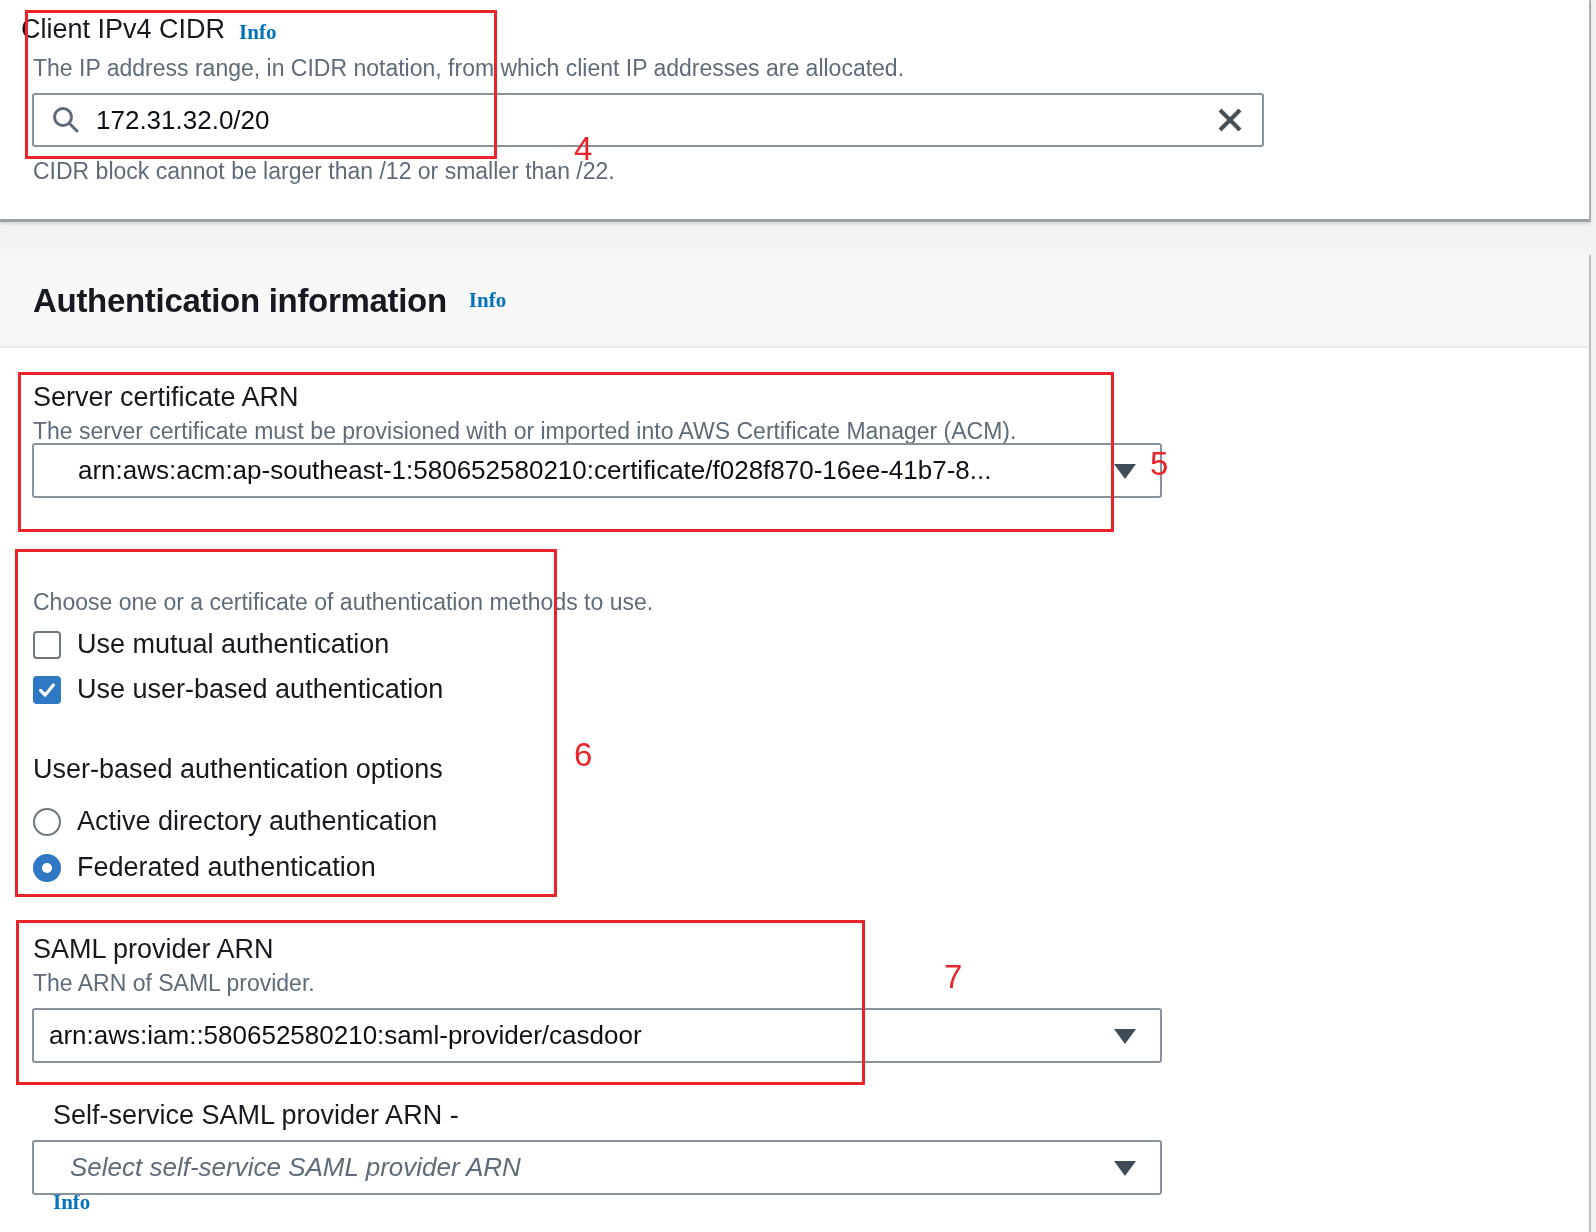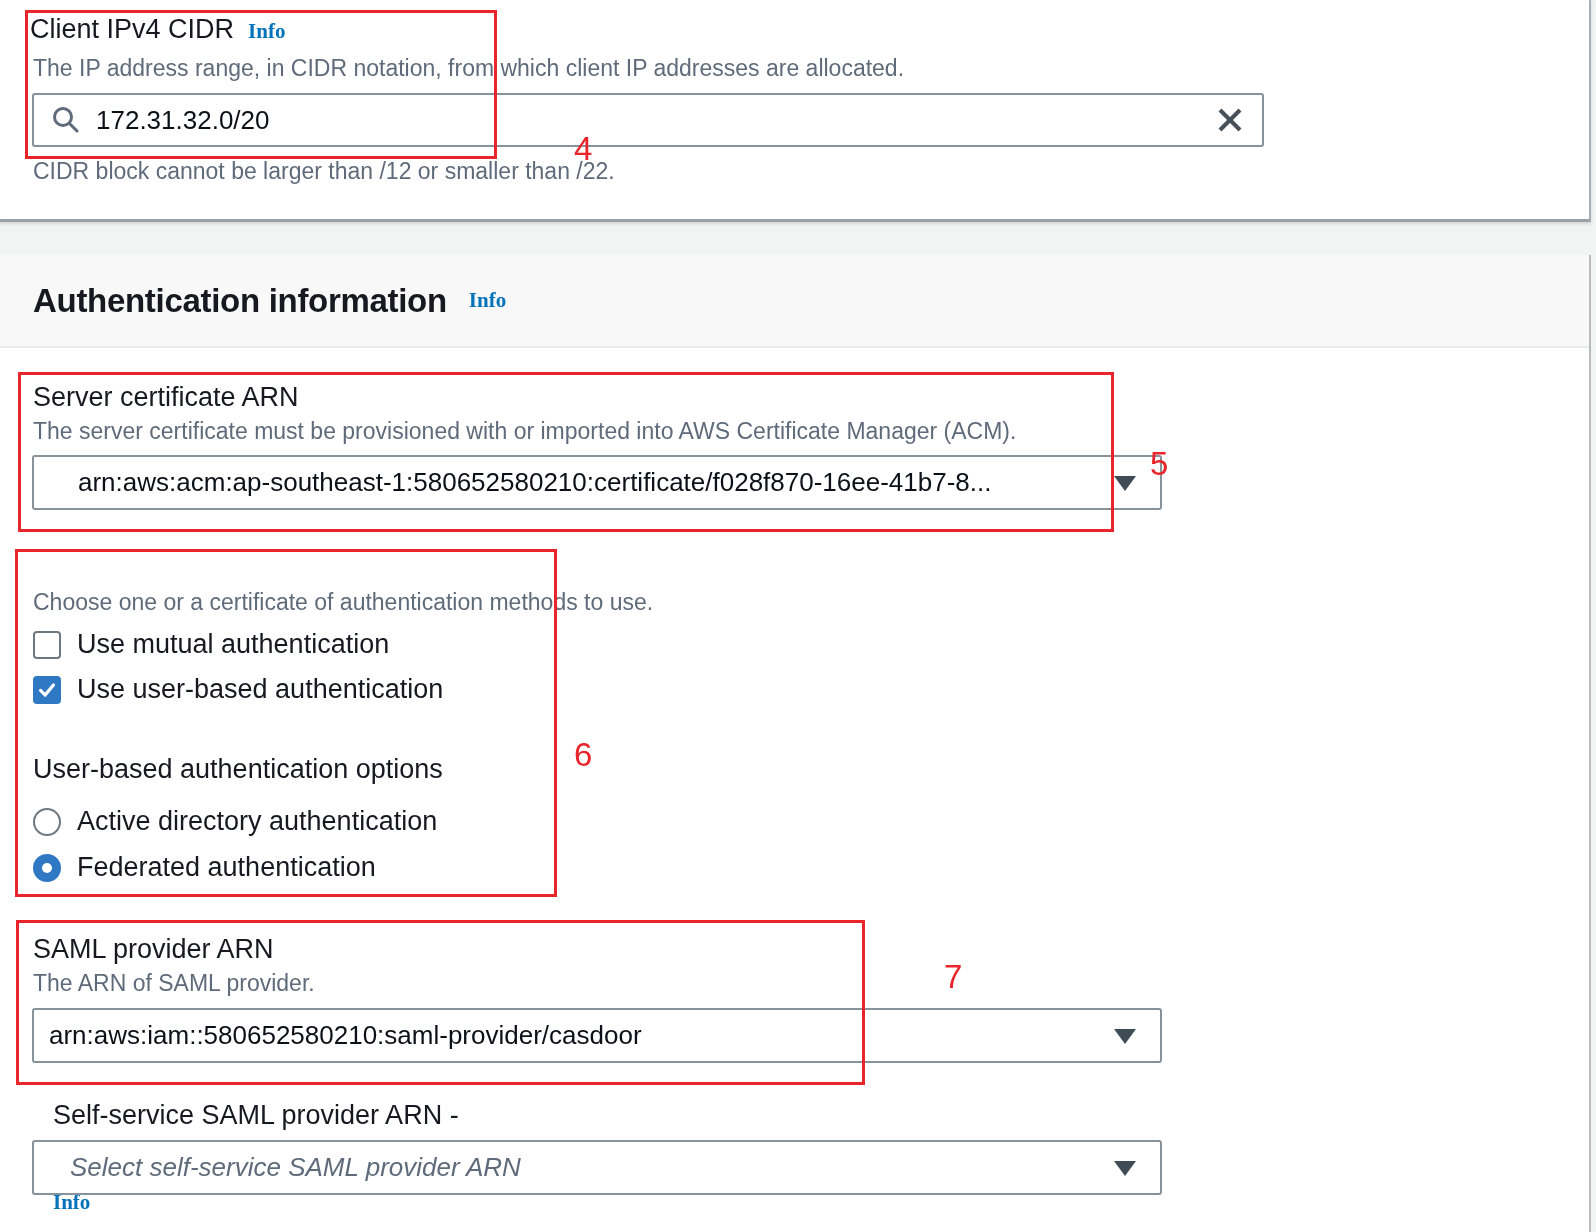--- a/index.html
+++ b/index.html
@@ -99,21 +99,21 @@
   #anno-num-5{left:1150px;top:445px;}
   #anno-box-6{left:15px;top:549px;width:542px;height:348px;}
   #anno-num-6{left:574px;top:736px;}
   #anno-box-7{left:16px;top:920px;width:849px;height:165px;}
   #anno-num-7{left:944px;top:958px;}
 </style>
 </head>
 <body>
 
 <div class="card" id="card-top">
-  <div class="label-row" style="left:30px;top:14px;">
+  <div class="label-row" style="left:21px;top:14px;align-items:flex-end;">
     <span class="field-label">Client IPv4 CIDR</span>
     <span class="info-link">Info</span>
   </div>
   <div class="field-desc" style="left:33px;top:55px;">The IP address range, in CIDR notation, from which client IP addresses are allocated.</div>
 
   <div class="search-input" style="top:93px;">
     <span class="search-glyph">
       <svg width="32" height="32" viewBox="0 0 32 32">
         <circle cx="13" cy="13" r="8.5" fill="none" stroke="#5f6b7a" stroke-width="3"></circle>
         <line x1="19.5" y1="19.5" x2="27" y2="27" stroke="#5f6b7a" stroke-width="3" stroke-linecap="round"></line>
@@ -135,21 +135,21 @@
 
   <div id="auth-header">
     <span class="section-title">Authentication information</span>
     <span class="info-link" style="margin-left:22px;">Info</span>
   </div>
 
   <div class="label-row" style="left:33px;top:127px;">
     <span class="field-label">Server certificate ARN</span>
   </div>
   <div class="field-desc" style="left:33px;top:163px;">The server certificate must be provisioned with or imported into AWS Certificate Manager (ACM).</div>
-  <div class="select-box" style="top:200px;padding-left:44px;">
+  <div class="select-box" style="top:188px;padding-left:44px;">
     <span class="select-value">arn:aws:acm:ap-southeast-1:580652580210:certificate/f028f870-16ee-41b7-8...</span>
     <span class="caret-down"></span>
   </div>
 
   <div class="field-desc" style="left:33px;top:334px;">Choose one or a certificate of authentication methods to use.</div>
 
   <div class="choice-row" style="top:419px;">
     <span class="checkbox on">
       <svg width="22" height="22" viewBox="0 0 24 24">
         <path d="M5 12.5l5 5 9-11" stroke="#fff" stroke-width="3.5" fill="none" stroke-linecap="round" stroke-linejoin="round"></path>

